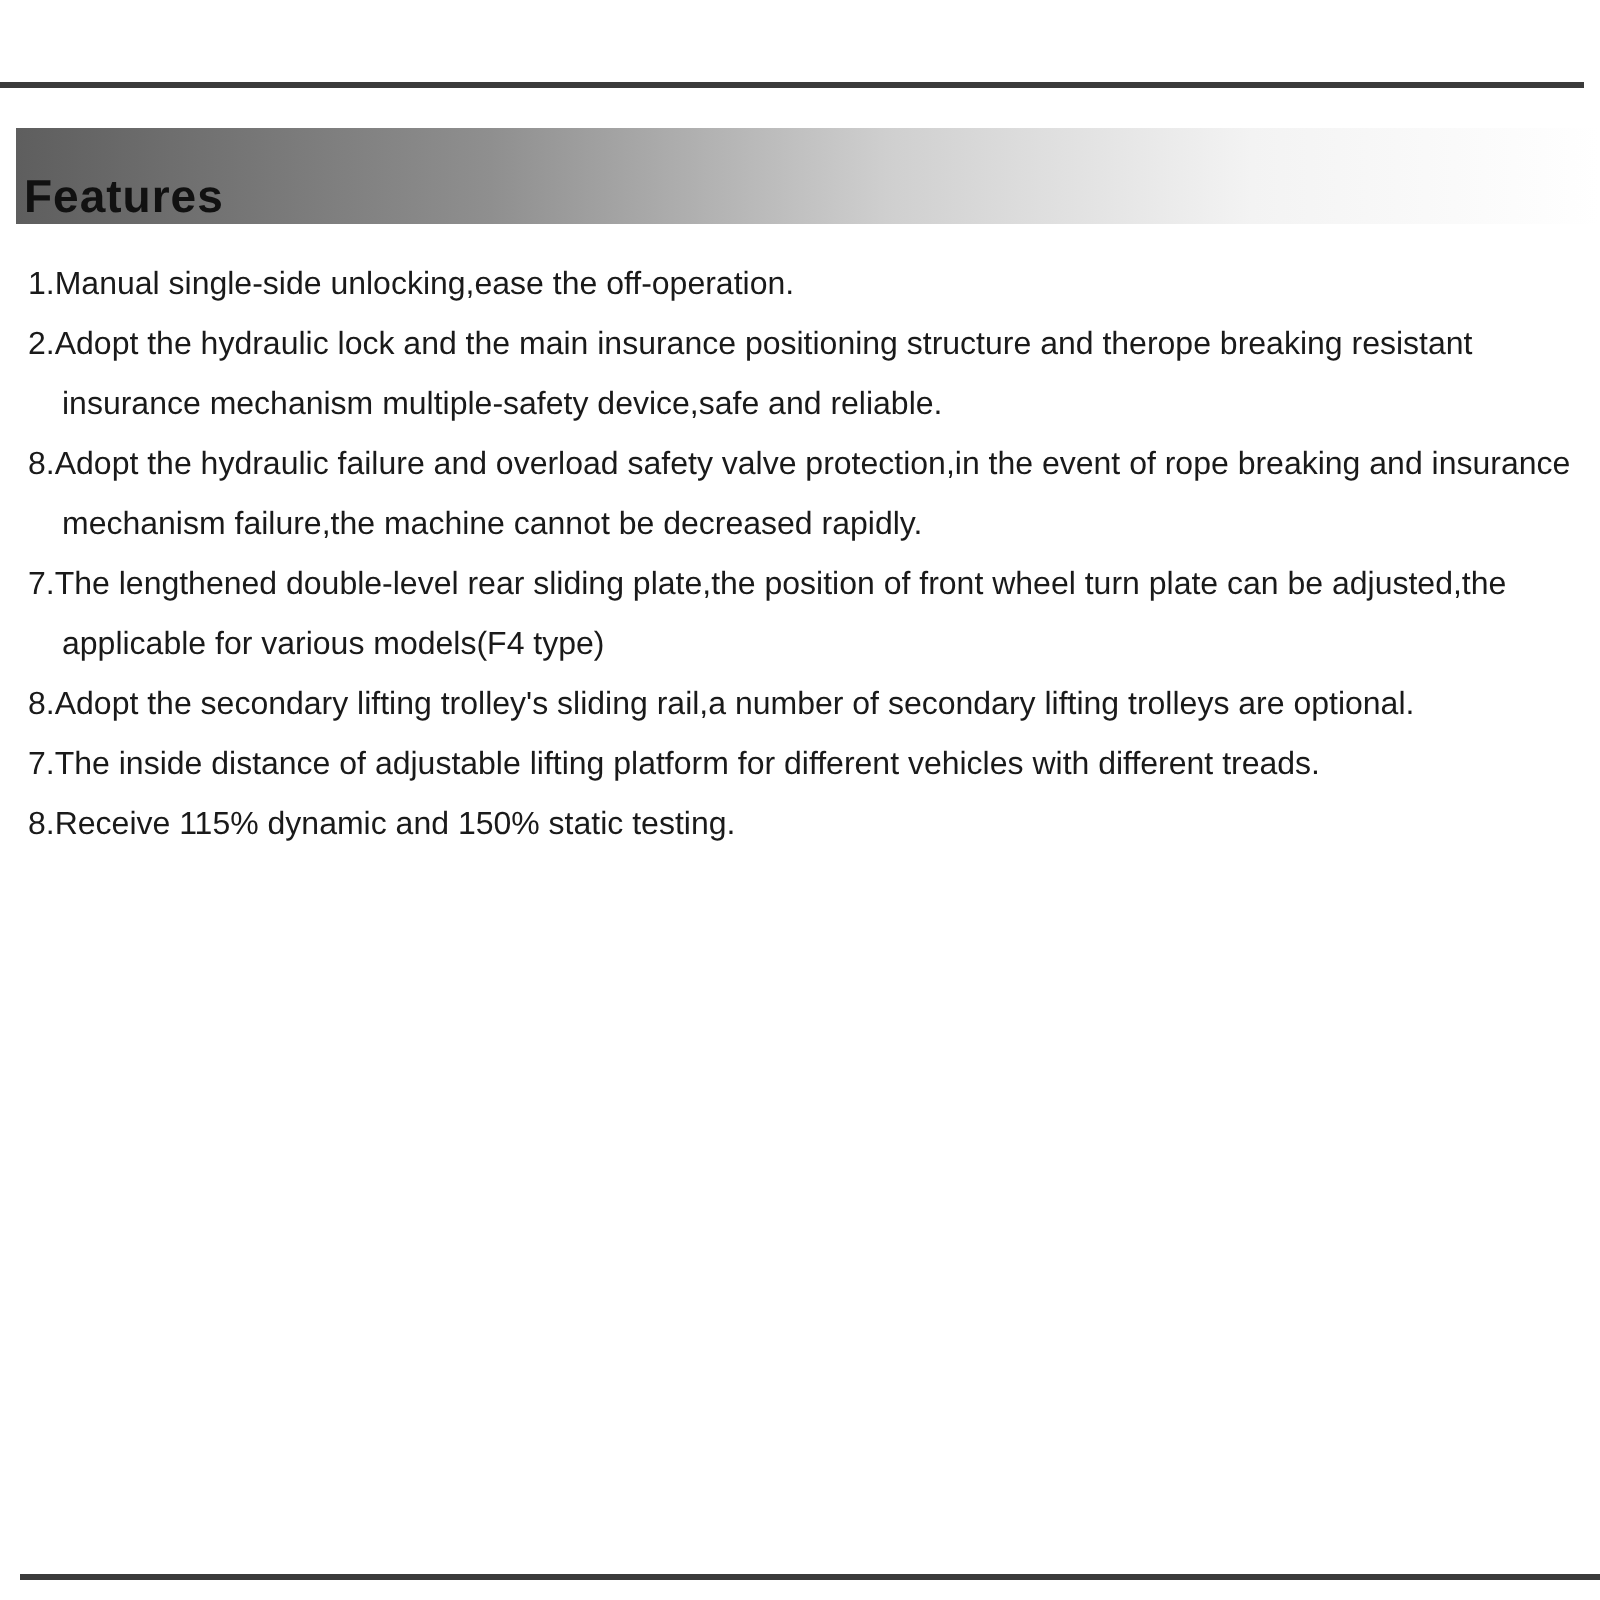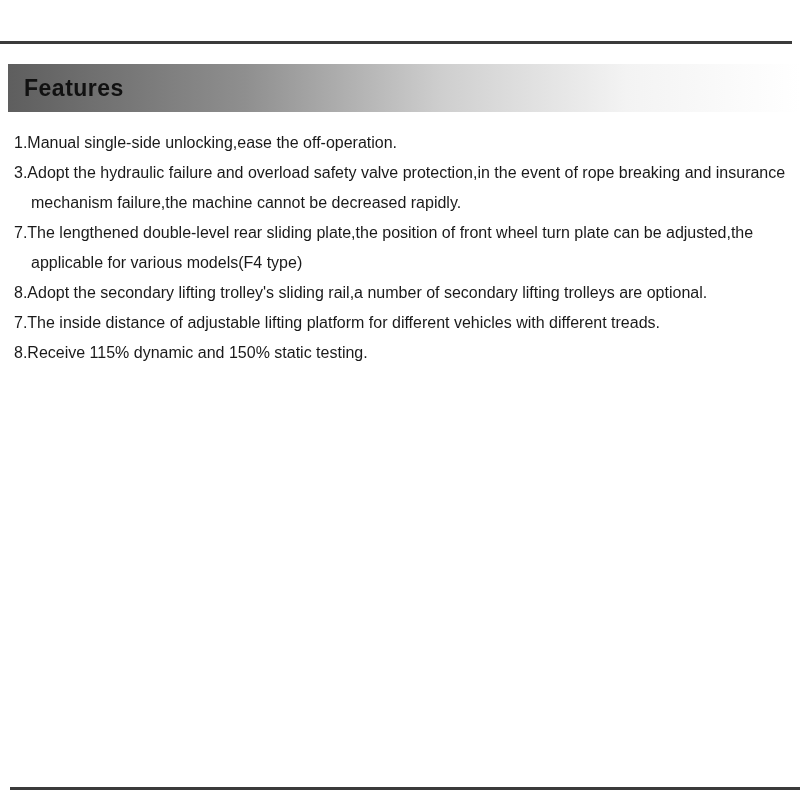--- a/index.html
+++ b/index.html
@@ -24,22 +24,21 @@
     background: #3b3b3b;
   }
   .header-bar {
     position: absolute;
     top: 64px;
     left: 8px;
     right: 0;
     height: 48px;
     background: linear-gradient(90deg, #5e5e5e 0%, #8f8f8f 30%, #cfcfcf 55%, #f3f3f3 78%, #ffffff 100%);
     display: flex;
-    align-items: center;
-    padding-left: 12px;
+    align-items: flex-end;
   }
   .header-title {
     font-size: 23px;
     font-weight: bold;
     color: #111111;
     padding-left: 4px;
     letter-spacing: 0.5px;
   }
   .content {
     position: absolute;
@@ -68,20 +67,21 @@
 <body>
 
 <div class="top-divider"></div>
 
 <div class="header-bar">
   <span class="header-title">Features</span>
 </div>
 
 <div class="content">
   <p class="feature-item">1.Manual single-side unlocking,ease the off-operation.</p>
-  <p class="feature-item">3.Adopt the hydraulic failure and overload safety valve protection,in the event of rope breaking and insurance mechanism failure,the machine cannot be decreased rapidly.</p>
+  <p class="feature-item">2.Adopt the hydraulic lock and the main insurance positioning structure and therope breaking resistant insurance mechanism multiple-safety device,safe and reliable.</p>
+  <p class="feature-item">8.Adopt the hydraulic failure and overload safety valve protection,in the event of rope breaking and insurance mechanism failure,the machine cannot be decreased rapidly.</p>
   <p class="feature-item">7.The lengthened double-level rear sliding plate,the position of front wheel turn plate can be adjusted,the applicable for various models(F4 type)</p>
   <p class="feature-item">8.Adopt the secondary lifting trolley's sliding rail,a number of secondary lifting trolleys are optional.</p>
   <p class="feature-item">7.The inside distance of adjustable lifting platform for different vehicles with different treads.</p>
   <p class="feature-item">8.Receive 115% dynamic and 150% static testing.</p>
 </div>
 
 <div class="bottom-divider"></div>
 
 </body></html>

